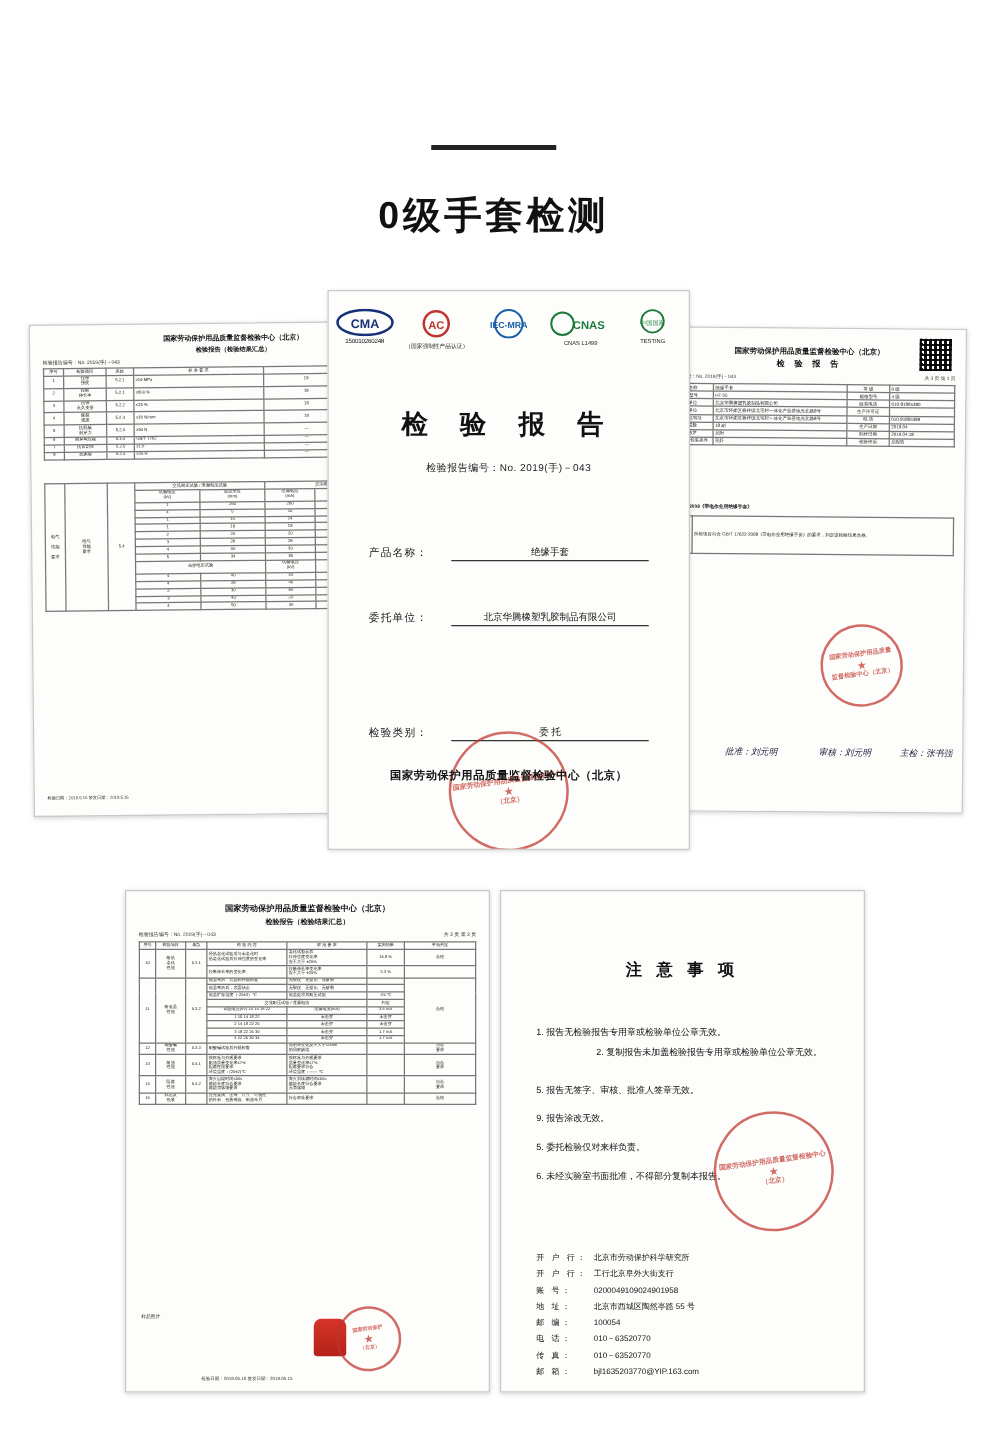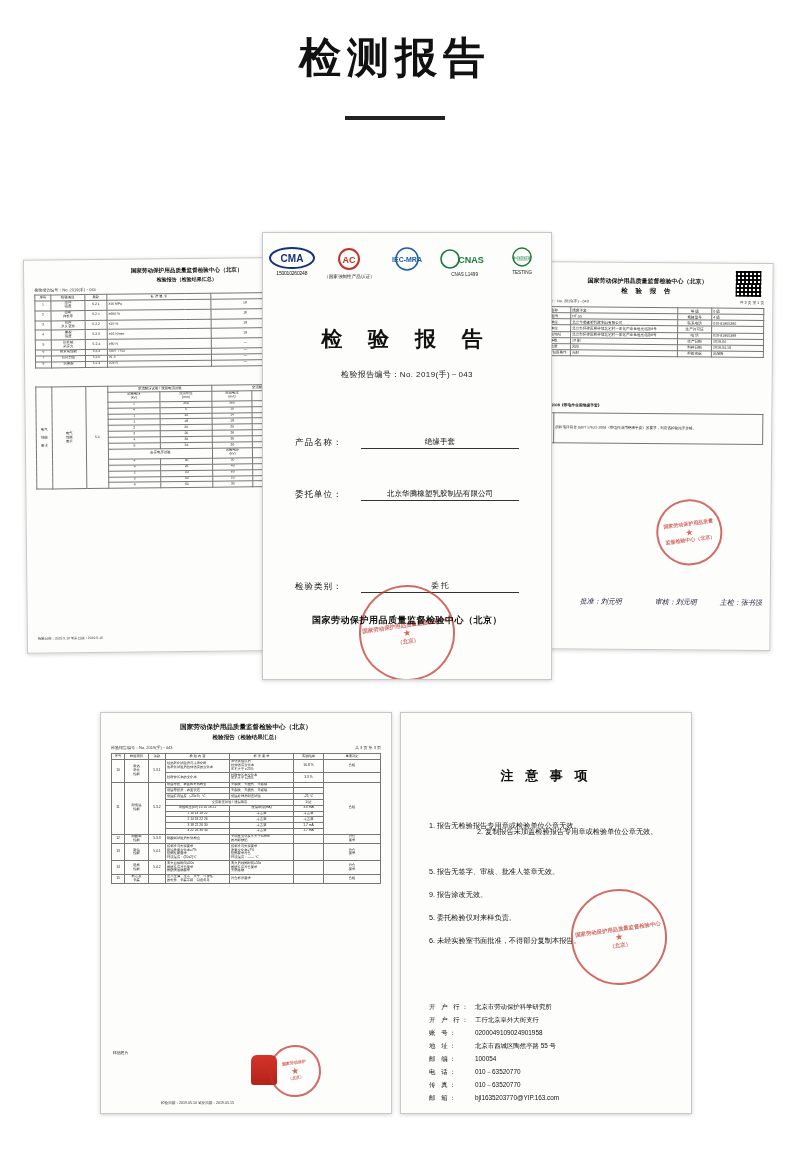--- a/index.html
+++ b/index.html
@@ -142,22 +142,22 @@
     position:absolute;width:26px;height:30px;
     background:linear-gradient(180deg,#d6342a,#b42218);
     border-radius:6px 6px 3px 3px;
   }
 </style>
 </head>
 <body>
 
 <div class="page">
 
-  <div class="main-title">检测报告</div>
   <div class="title-rule"></div>
+  <div class="sub-title">0级手套检测</div>
 
   <div class="doc" id="doc1">
     <div class="doc-inner">
       <div style="position:absolute;top:8px;left:0;width:100%;text-align:center;font-size:5.6px;font-weight:700;color:#111;">国家劳动保护用品质量监督检验中心（北京）</div>
       <div style="position:absolute;top:17px;left:0;width:100%;text-align:center;font-size:5px;font-weight:700;color:#111;">检验报告（检验结果汇总）</div>
       <div style="position:absolute;top:27px;left:10px;font-size:4px;color:#333;">检验报告编号：No. 2019(手)－043</div>
       <div style="position:absolute;top:27px;right:10px;font-size:4px;color:#333;">共 3 页 第 2 页</div>
 
       <table class="mini" style="position:absolute;top:34px;left:10px;width:305px;">
         <colgroup>
@@ -655,21 +655,21 @@
       </div>
       <div style="position:absolute;bottom:8px;left:60px;font-size:3.6px;color:#333;">检验日期：2019.05.10   签发日期：2019.05.15</div>
     </div>
   </div>
 
   <div class="doc" id="doc5">
     <div class="doc-inner">
       <div class="n-title">注 意 事 项</div>
 
       <div class="n-item" style="top:108px;">1. 报告无检验报告专用章或检验单位公章无效。</div>
-      <div class="n-item" style="top:114px;padding-left:48px;">2. 复制报告未加盖检验报告专用章或检验单位公章无效。</div>
+      <div class="n-item" style="top:124px;padding-left:48px;">2. 复制报告未加盖检验报告专用章或检验单位公章无效。</div>
       <div class="n-item" style="top:154px;">5. 报告无签字、审核、批准人签章无效。</div>
       <div class="n-item" style="top:177px;">9. 报告涂改无效。</div>
       <div class="n-item" style="top:200px;">5. 委托检验仅对来样负责。</div>
       <div class="n-item" style="top:223px;">6. 未经实验室书面批准，不得部分复制本报告。</div>
 
       <div class="stamp" style="top:176px;left:170px;width:92px;height:92px;font-size:5.4px;">
         <span>国家劳动保护用品质量监督检验中心<br><span class="star">★</span><br>（北京）</span>
       </div>
 
       <div class="n-foot" style="top:290px;">

